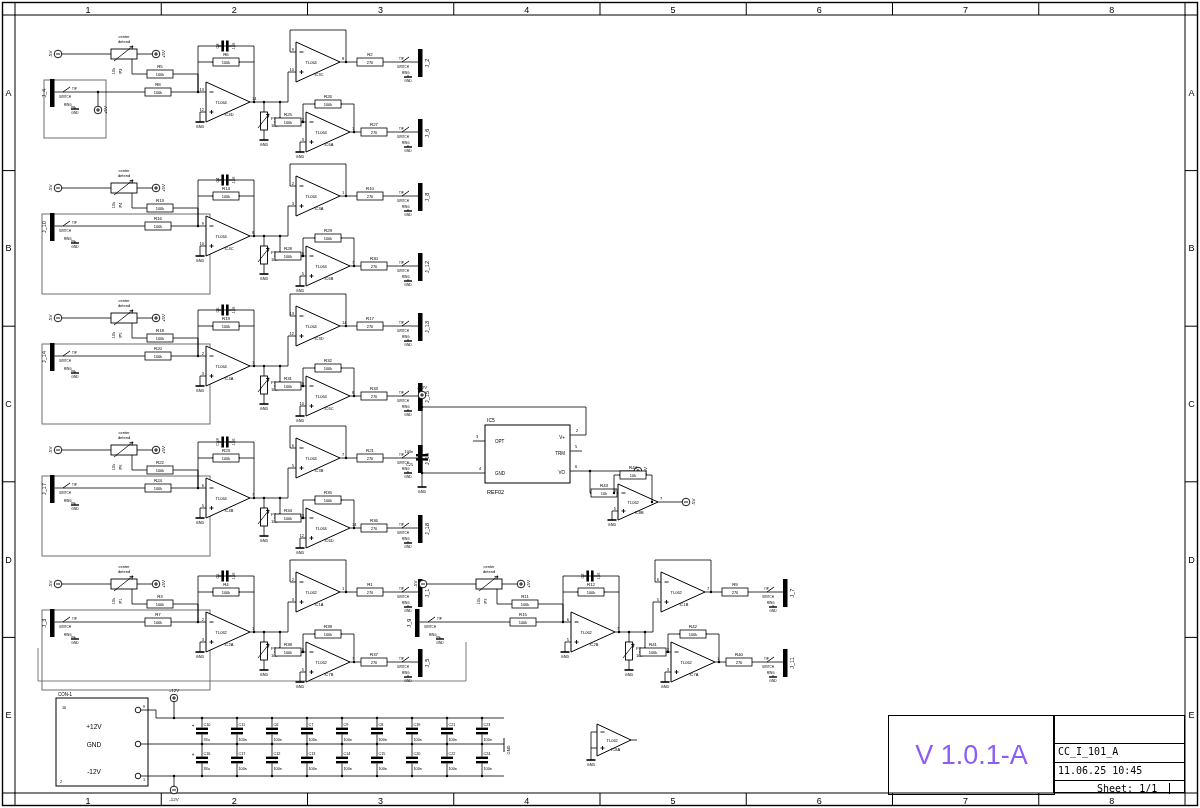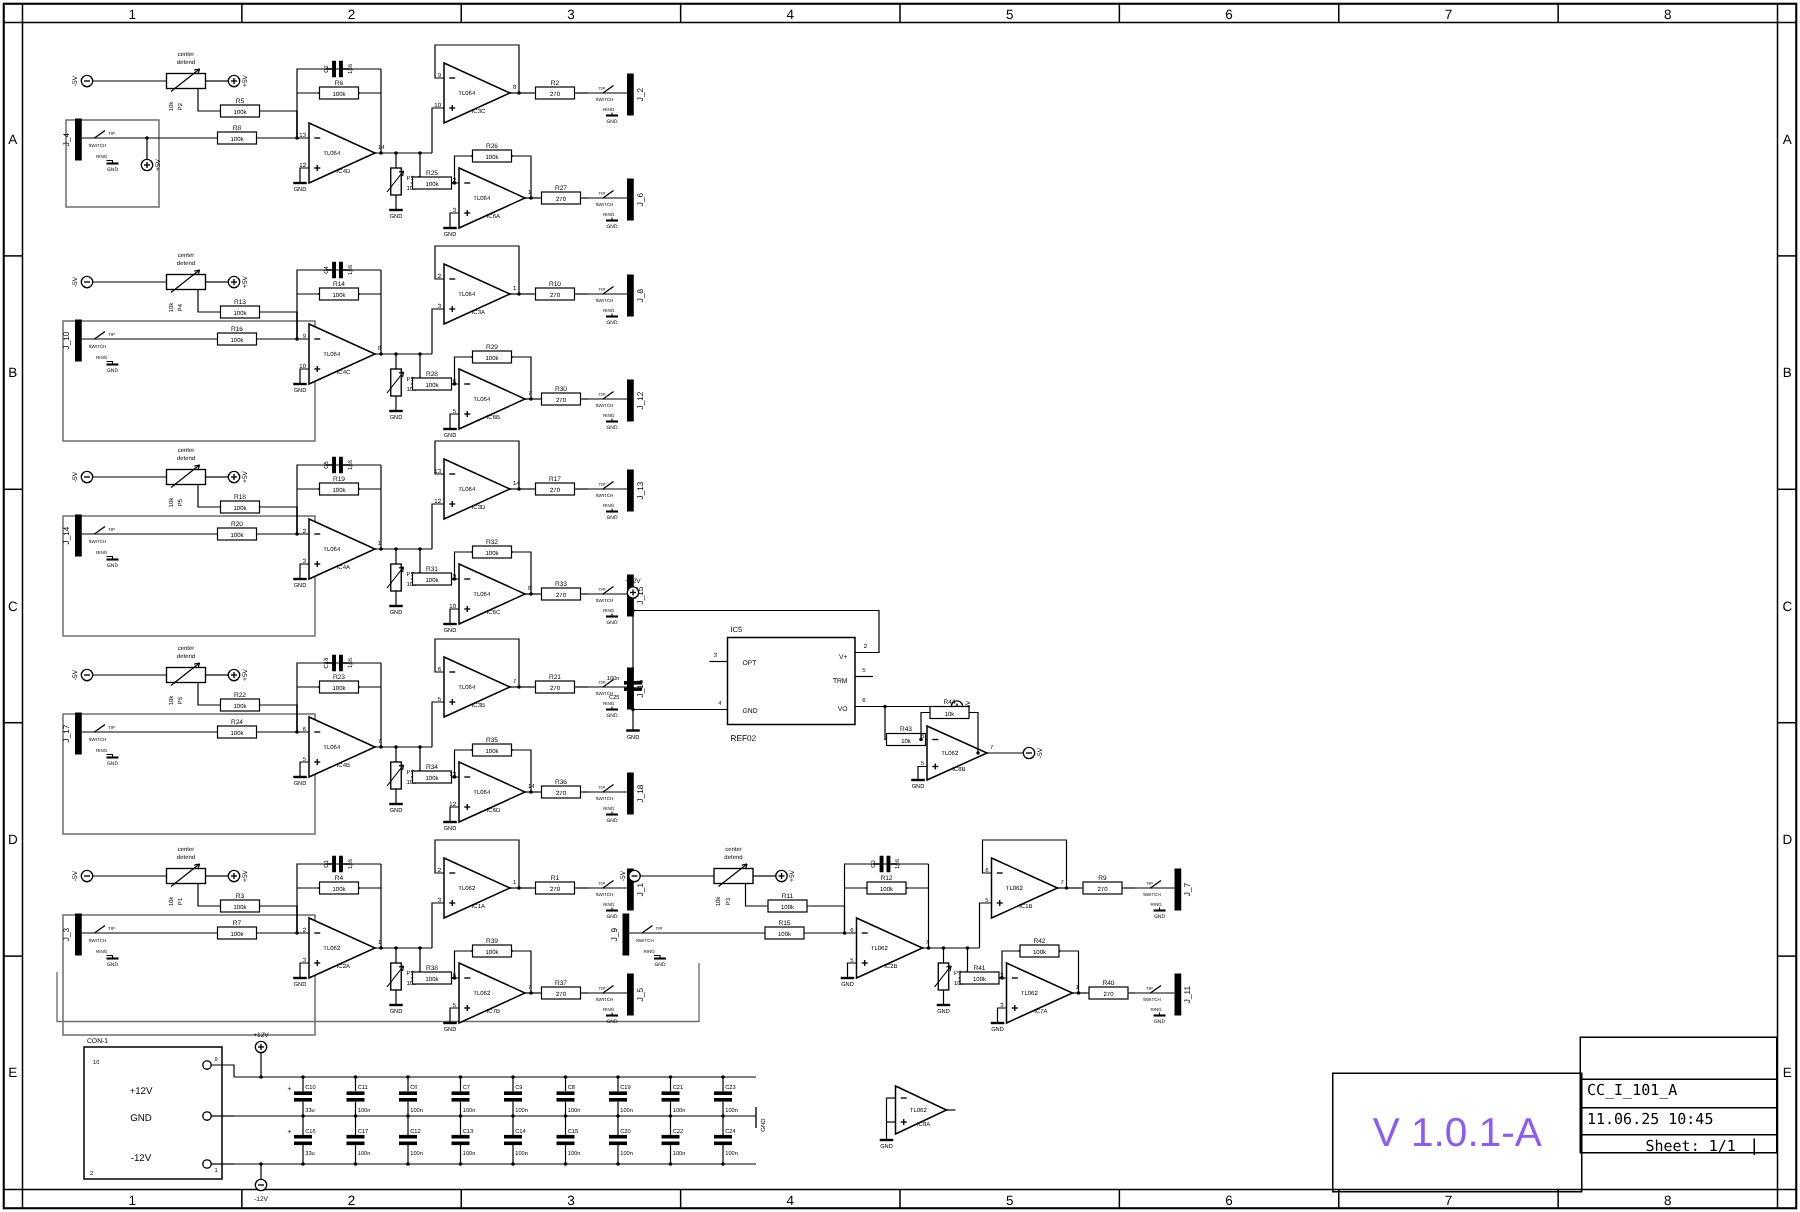--- a/index.html
+++ b/index.html
@@ -3,21 +3,21 @@
 <meta charset="utf-8">
 <style>
   html,body{margin:0;padding:0;background:#fff;}
   body{width:1200px;height:808px;position:relative;font-family:"Liberation Sans",sans-serif;overflow:hidden;}
   svg{position:absolute;overflow:visible;}
   svg text{font-family:"Liberation Sans",sans-serif;fill:#000;}
   .titleblock{position:absolute;left:0;top:0;width:1200px;height:808px;pointer-events:none;}
   .copyright{position:absolute;left:766px;top:722px;width:120px;font-size:9.5px;line-height:12px;color:#333;}
   .versionbox{position:absolute;left:888px;top:715px;width:165px;height:78px;border:1.2px solid #000;
     display:flex;align-items:center;justify-content:center;font-size:27px;color:#8b5cf6;}
-  .infotable{position:absolute;left:1053px;top:691px;width:132px;height:78px;border:1.2px solid #000;
+  .infotable{position:absolute;left:1053px;top:715px;width:132px;height:78px;border:1.2px solid #000;
     font-family:"DejaVu Sans Mono",monospace;font-size:10px;color:#000;box-sizing:border-box;}
   .infotable .row{box-sizing:border-box;border-top:1px solid #000;padding:2px 0 0 4px;overflow:hidden;white-space:nowrap;}
   .infotable .row.first{border-top:none;height:27px;}
   .infotable .row.r2{height:19px;}
   .infotable .row.r3{height:18px;}
   .infotable .row.r4{height:14px;display:flex;padding-left:43px;}
   .infotable .row.r4 .c1{flex:0 0 72px;}
   .infotable .row.r4 .c2{flex:1;border-left:1px solid #000;}
 </style>
 </head>

